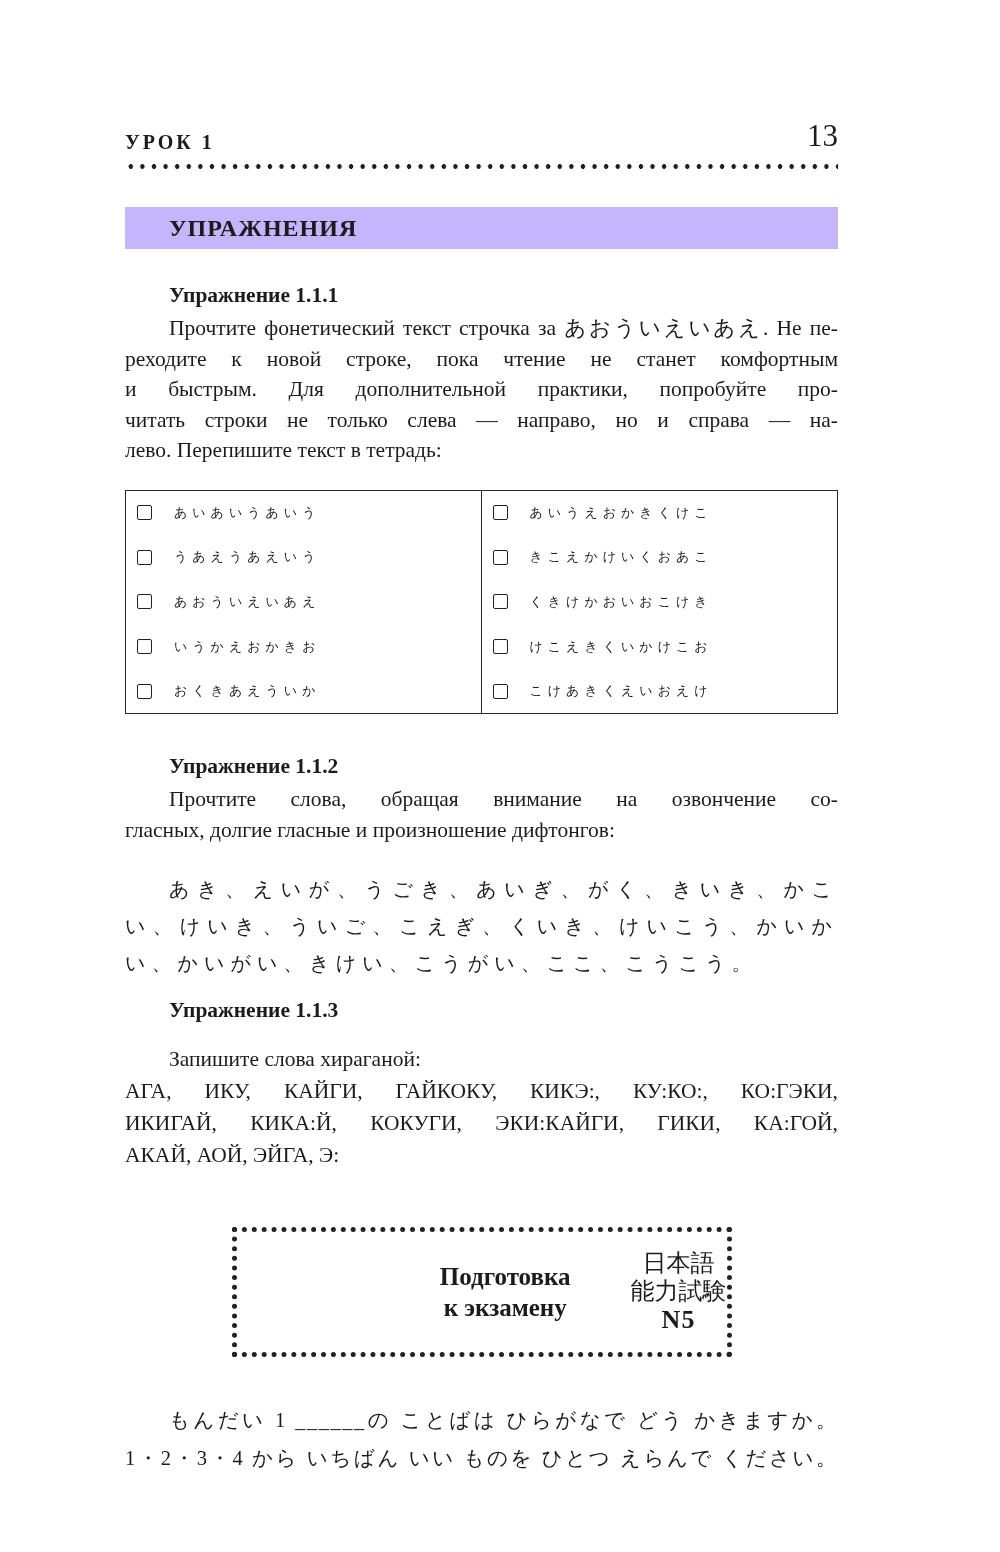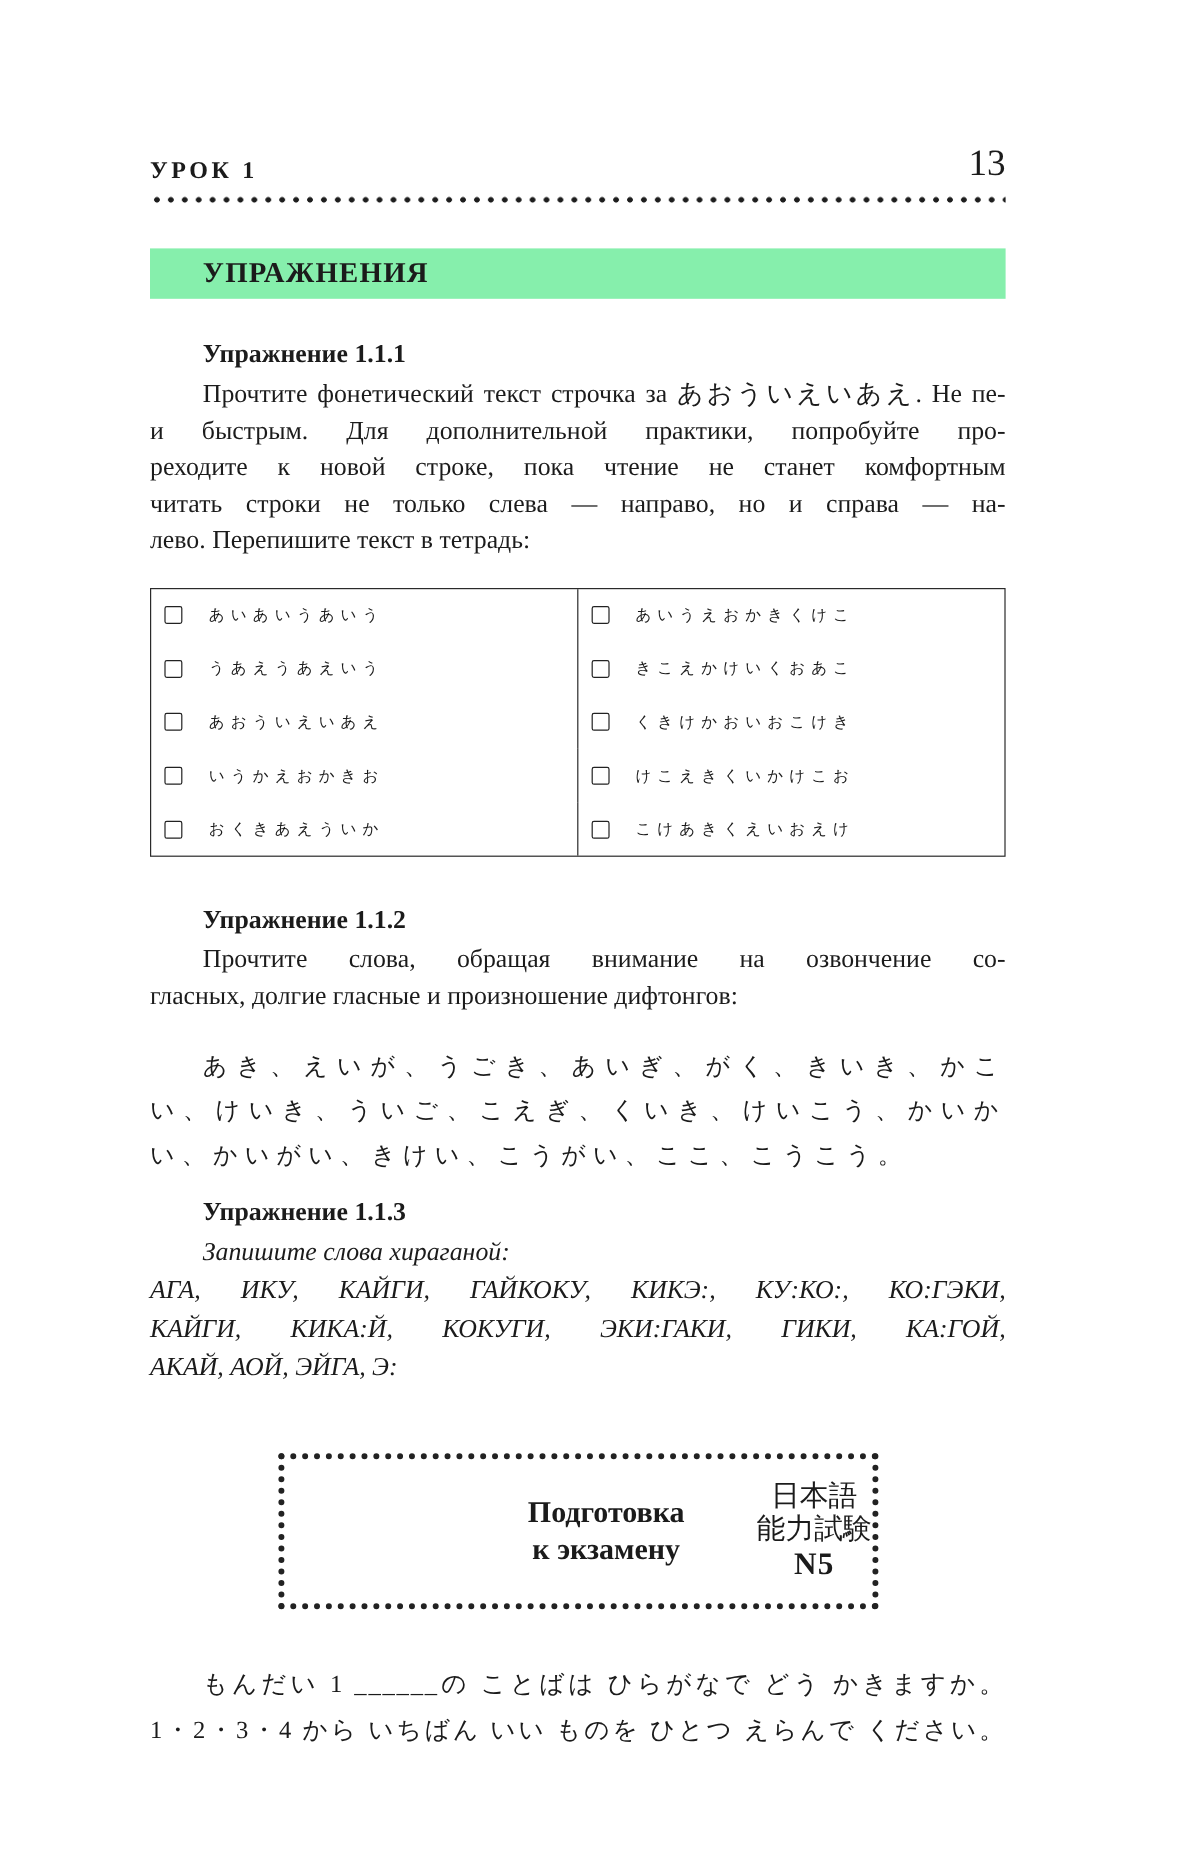--- a/index.html
+++ b/index.html
@@ -17,21 +17,21 @@
   .lesson { font-weight:bold; font-size:20px; letter-spacing:3px; }
   .pagenum { font-size:31px; }
   .dotline {
     margin-top:9px; height:7px;
     background-image:radial-gradient(circle,#1d1d1d 2.1px,transparent 2.6px);
     background-size:11.6px 7px; background-position:0 50%;
   }
 
   
   .banner {
-    margin-top:37px; background:#86efac; height:42px;
+    margin-top:37px; background:#c4b5fd; height:42px;
     display:flex; align-items:center; padding-left:44px;
     font-size:24px; font-weight:bold; letter-spacing:1px;
   }
 
   
   .ex-title { margin-top:34px; padding-left:44px; font-size:21.5px; font-weight:bold; }
   .para { margin-top:5px; font-size:21.5px; line-height:30.5px; }
   .line { text-align:justify; text-align-last:justify; }
   .line.first { padding-left:44px; }
   .line.last { text-align:left; text-align-last:left; }
@@ -44,21 +44,21 @@
   .checkbox { width:15px; height:15px; border:1.8px solid #222; border-radius:2px; flex:none; background:#fff; }
   .drill-text { font-size:13px; letter-spacing:5px; white-space:nowrap; }
 
   
   .kana-para { margin-top:26px; font-size:20px; line-height:37px; }
   .kana-line { letter-spacing:6px; text-align:justify; text-align-last:justify; }
   .kana-line.first { padding-left:44px; }
   .kana-line.last { text-align:left; text-align-last:left; }
 
   
-  .words { font-size:21.5px; line-height:32px; margin-top:4px;font-style:italic; }
+  .words { font-size:21.5px; line-height:32px; margin-top:20px; }
   .intro-line { padding-left:44px; }
   .word-line { text-align:justify; text-align-last:justify; }
   .word-line.last { text-align:left; text-align-last:left; }
 
   
   .exam-box {
     margin:56px auto 0; width:500px; height:130px;
     border:5px dotted #222;
     display:flex; align-items:center; justify-content:flex-end; gap:60px;
   }
@@ -80,22 +80,22 @@
     <span class="lesson">УРОК 1</span>
     <span class="pagenum">13</span>
   </div>
   <div class="dotline"></div>
 
   <div class="banner">УПРАЖНЕНИЯ</div>
 
   <div class="ex-title">Упражнение 1.1.1</div>
   <div class="para">
     <div class="line first">Прочтите фонетический текст строчка за あおういえいあえ. Не пе-</div>
+    <div class="line">реходите к новой строке, пока чтение не станет комфортным</div>
     <div class="line">и быстрым. Для дополнительной практики, попробуйте про-</div>
-    <div class="line">реходите к новой строке, пока чтение не станет комфортным</div>
     <div class="line">читать строки не только слева — направо, но и справа — на-</div>
     <div class="line last">лево. Перепишите текст в тетрадь:</div>
   </div>
 
   <div class="drill-table">
     <div class="drill-row">
       <div class="drill-cell left">
         <span class="checkbox"></span>
         <span class="drill-text">あいあいうあいう</span>
       </div>
@@ -155,21 +155,21 @@
   <div class="kana-para">
     <div class="kana-line first">あき、えいが、うごき、あいぎ、がく、きいき、かこ</div>
     <div class="kana-line">い、けいき、ういご、こえぎ、くいき、けいこう、かいか</div>
     <div class="kana-line last">い、かいがい、きけい、こうがい、ここ、こうこう。</div>
   </div>
 
   <div class="ex-title" style="margin-top:16px;">Упражнение 1.1.3</div>
   <div class="words">
     <div class="intro-line">Запишите слова хираганой:</div>
     <div class="word-line">АГА, ИКУ, КАЙГИ, ГАЙКОКУ, КИКЭ:, КУ:КО:, КО:ГЭКИ,</div>
-    <div class="word-line">КАЙГИ, КИКА:Й, КОКУГИ, ЭКИ:ГАКИ, ГИКИ, КА:ГОЙ,</div>
+    <div class="word-line">ИКИГАЙ, КИКА:Й, КОКУГИ, ЭКИ:КАЙГИ, ГИКИ, КА:ГОЙ,</div>
     <div class="word-line last">АКАЙ, АОЙ, ЭЙГА, Э:</div>
   </div>
 
   <div class="exam-box">
     <div class="exam-title">
       <div>Подготовка</div>
       <div>к экзамену</div>
     </div>
     <div class="jlpt">
       <div>日本語</div>

